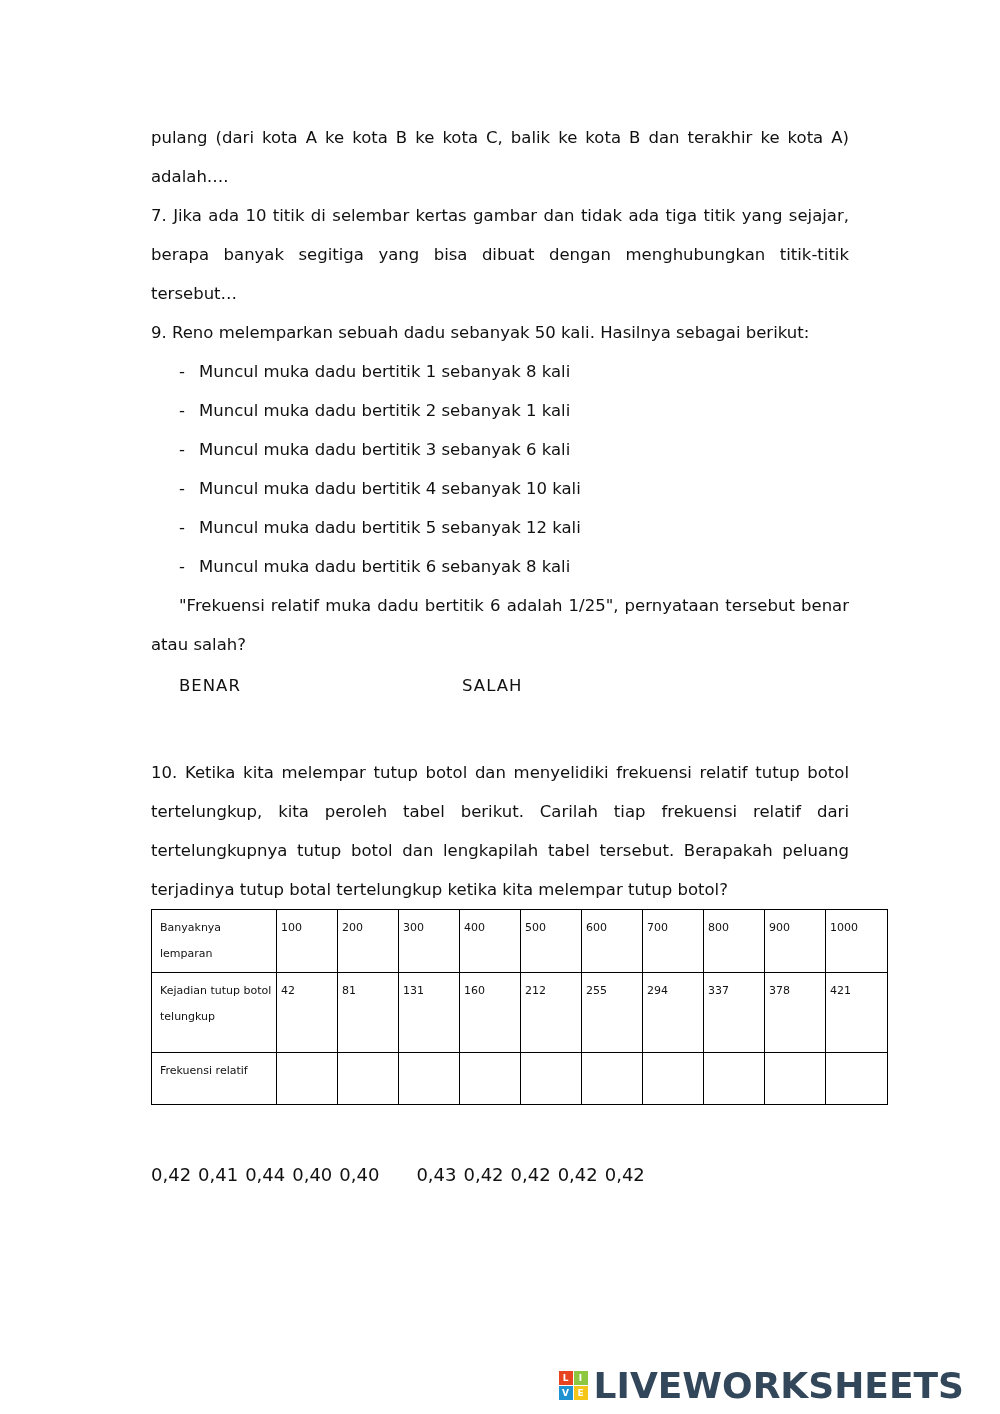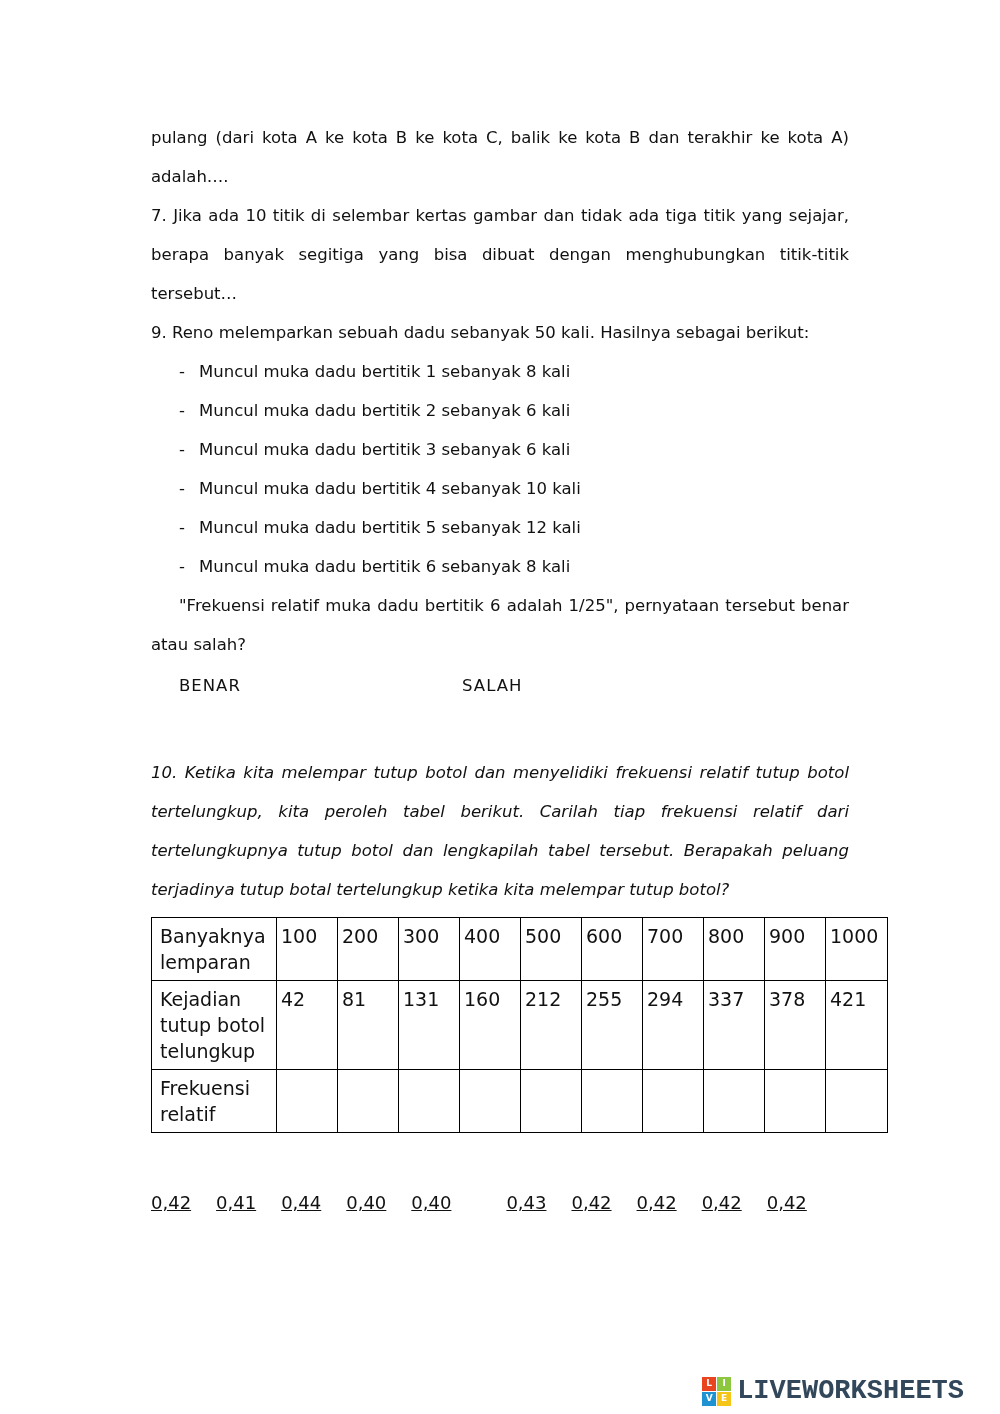--- a/index.html
+++ b/index.html
@@ -29,27 +29,27 @@
   .q9-list .li { display: flex; }
   .q9-list .marker { width: 20px; flex: 0 0 20px; }
   .statement { text-indent: 28px; text-align: justify; text-align-last: left; }
   .options { padding-left: 28px; margin-top: 2px; }
   .option {
     display: inline-block;
     cursor: pointer;
     letter-spacing: 1px;
   }
   .option.salah { margin-left: 216px; }
-  .q10 { margin-top: 48px; font-style: italic; }
+  .q10 { margin-top: 48px; }
   table.freq {
-    margin-top: 8px;
+    margin-top: 0;
     border-collapse: collapse;
     table-layout: fixed;
     width: 736px;
-    font-size: 19px;
+    font-size: 11px;
     line-height: 26px;
     border-radius: 21px;
   }
   table.freq td {
     border: 1px solid #000000;
     vertical-align: top;
     padding: 5px 4px;
   }
   table.freq td.rowhead {
     text-align: left;
@@ -57,23 +57,22 @@
     padding-right: 4px;
   }
   table.freq td.num { text-align: left; }
   tr.r1 { height: 52px; }
   tr.r2 { height: 80px; }
   tr.r3 { height: 52px; }
   .answers {
     margin-top: 50px;
     display: flex;
     align-items: center;
-    gap: 25px;
+    gap: 7px;
     font-size: 18px;
-    text-decoration: underline;
   }
   .answer-token { cursor: grab; }
   .answer-token.gap-before { margin-left: 30px; }
   .footer {
     position: absolute;
     right: 36px;
     bottom: 8px;
     display: flex;
     align-items: center;
     gap: 6px;
@@ -92,25 +91,24 @@
     display: flex;
     align-items: center;
     justify-content: center;
     line-height: 1;
   }
   .sq-l { background: #e8441f; }
   .sq-i { background: #8dc63f; }
   .sq-v { background: #1f93d1; }
   .sq-e { background: #f5c518; }
   .brand {
-    font-size: 27px;
+    font-size: 36px;
     font-weight: bold;
     color: #33475b;
     letter-spacing: 0px;
-    font-family: Liberation Mono, monospace;
   }
 </style>
 </head>
 <body>
 
 <div class="page">
   <div class="content">
 
     <p class="para">pulang (dari kota A ke kota B ke kota C, balik ke kota B dan terakhir ke kota A) adalah….</p>
 
@@ -119,21 +117,21 @@
 
     <p class="para">9. Reno melemparkan sebuah dadu sebanyak 50 kali. Hasilnya sebagai berikut:</p>
 
     <div class="q9-list">
       <div class="li">
         <span class="marker">-</span>
         <span>Muncul muka dadu bertitik 1 sebanyak 8 kali</span>
       </div>
       <div class="li">
         <span class="marker">-</span>
-        <span>Muncul muka dadu bertitik 2 sebanyak 6 kali</span>
+        <span>Muncul muka dadu bertitik 2 sebanyak 1 kali</span>
       </div>
       <div class="li">
         <span class="marker">-</span>
         <span>Muncul muka dadu bertitik 3 sebanyak 6 kali</span>
       </div>
       <div class="li">
         <span class="marker">-</span>
         <span>Muncul muka dadu bertitik 4 sebanyak 10 kali</span>
       </div>
       <div class="li">

